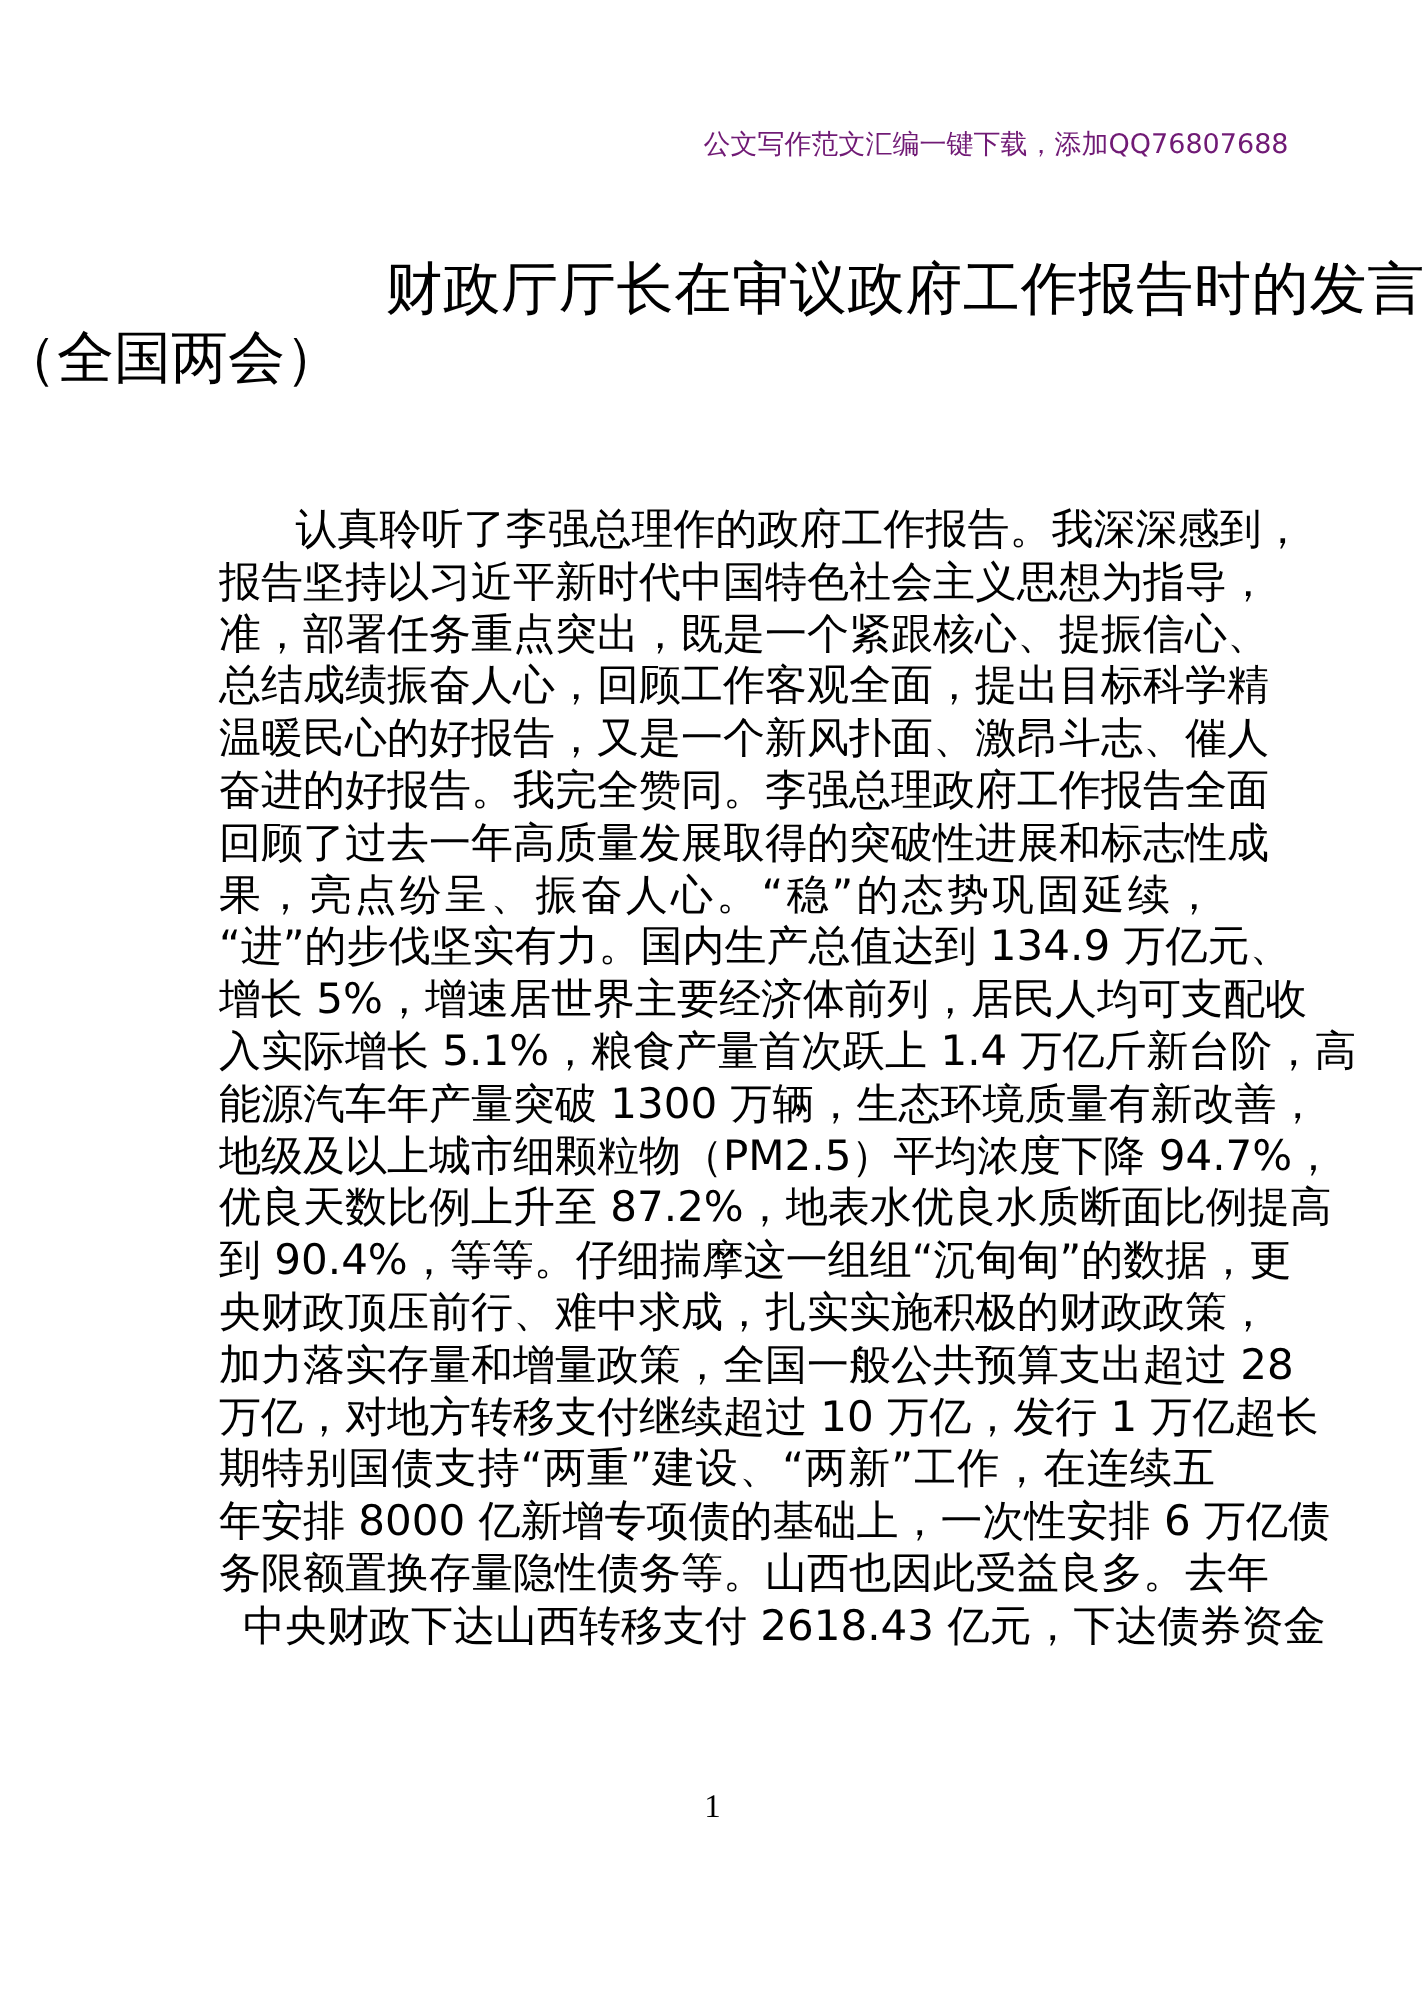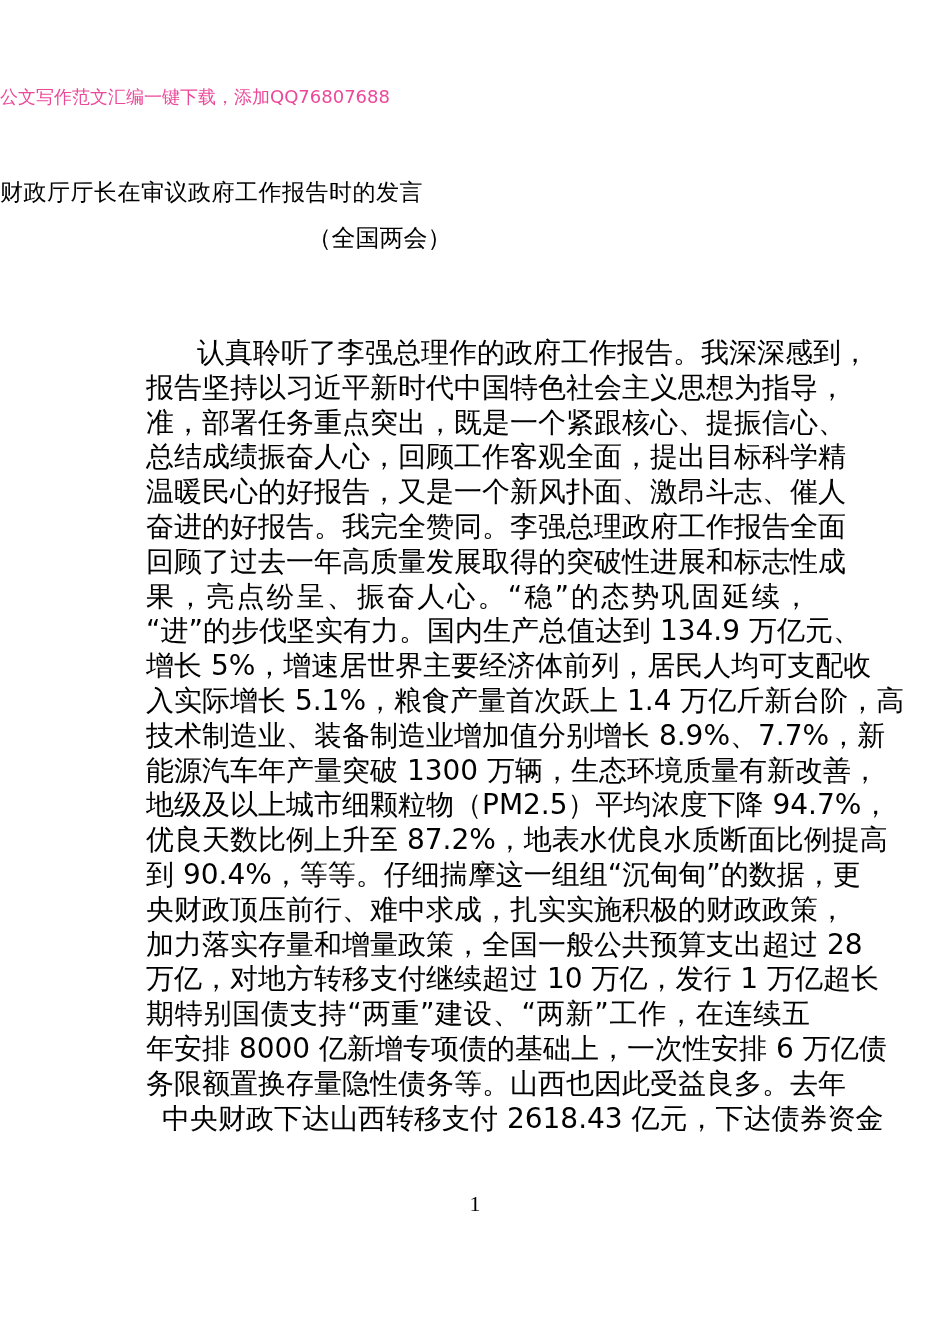--- a/index.html
+++ b/index.html
@@ -13,44 +13,43 @@
       position: relative;
       overflow: hidden;
       font-family: "DejaVu Sans", "Liberation Sans", sans-serif;
       color: #000000;
     }
     .header-banner {
       position: absolute;
       top: 84px;
       left: 0;
       width: 859px;
-      text-align: left;
+      text-align: right;
       font-size: 18px;
       line-height: 26px;
-      color: #ec4899;
+      color: #701a75;
       letter-spacing: 0px;
     }
     .doc-title {
       position: absolute;
       top: 170px;
       left: 0;
       width: 950px;
-      text-align: left;
-      font-size: 23px;
+      text-align: right;
+      font-size: 38px;
       line-height: 44px;
       letter-spacing: 0.5px;
       color: #000;
     }
     .doc-subtitle {
       position: absolute;
       top: 213px;
       left: 0;
       width: 759px;
-      text-align: center;
-      font-size: 24px;
+      font-size: 38px;
       line-height: 50px;
       color: #000;
     }
     .body-text {
       position: absolute;
       top: 336px;
       left: 146px;
       width: 664px;
     }
     .line {
@@ -95,21 +94,20 @@
   <span class="line">报告坚持以习近平新时代中国特色社会主义思想为指导，</span>
   <span class="line">准，部署任务重点突出，既是一个紧跟核心、提振信心、</span>
   <span class="line">总结成绩振奋人心，回顾工作客观全面，提出目标科学精</span>
   <span class="line">温暖民心的好报告，又是一个新风扑面、激昂斗志、催人</span>
   <span class="line">奋进的好报告。我完全赞同。李强总理政府工作报告全面</span>
   <span class="line">回顾了过去一年高质量发展取得的突破性进展和标志性成</span>
   <span class="line">果，亮点纷呈、振奋人心。“稳”的态势巩固延续，</span>
   <span class="line">“进”的步伐坚实有力。国内生产总值达到 134.9 万亿元、</span>
   <span class="line">增长 5%，增速居世界主要经济体前列，居民人均可支配收</span>
   <span class="line">入实际增长 5.1%，粮食产量首次跃上 1.4 万亿斤新台阶，高</span>
-  <span class="line">技术制造业、装备制造业增加值分别增长 8.9%、7.7%，新</span>
   <span class="line">能源汽车年产量突破 1300 万辆，生态环境质量有新改善，</span>
   <span class="line">地级及以上城市细颗粒物（PM2.5）平均浓度下降 94.7%，</span>
   <span class="line">优良天数比例上升至 87.2%，地表水优良水质断面比例提高</span>
   <span class="line">到 90.4%，等等。仔细揣摩这一组组“沉甸甸”的数据，更</span>
   <span class="line">央财政顶压前行、难中求成，扎实实施积极的财政政策，</span>
   <span class="line">加力落实存量和增量政策，全国一般公共预算支出超过 28</span>
   <span class="line">万亿，对地方转移支付继续超过 10 万亿，发行 1 万亿超长</span>
   <span class="line">期特别国债支持“两重”建设、“两新”工作，在连续五</span>
   <span class="line">年安排 8000 亿新增专项债的基础上，一次性安排 6 万亿债</span>
   <span class="line">务限额置换存量隐性债务等。山西也因此受益良多。去年</span>

